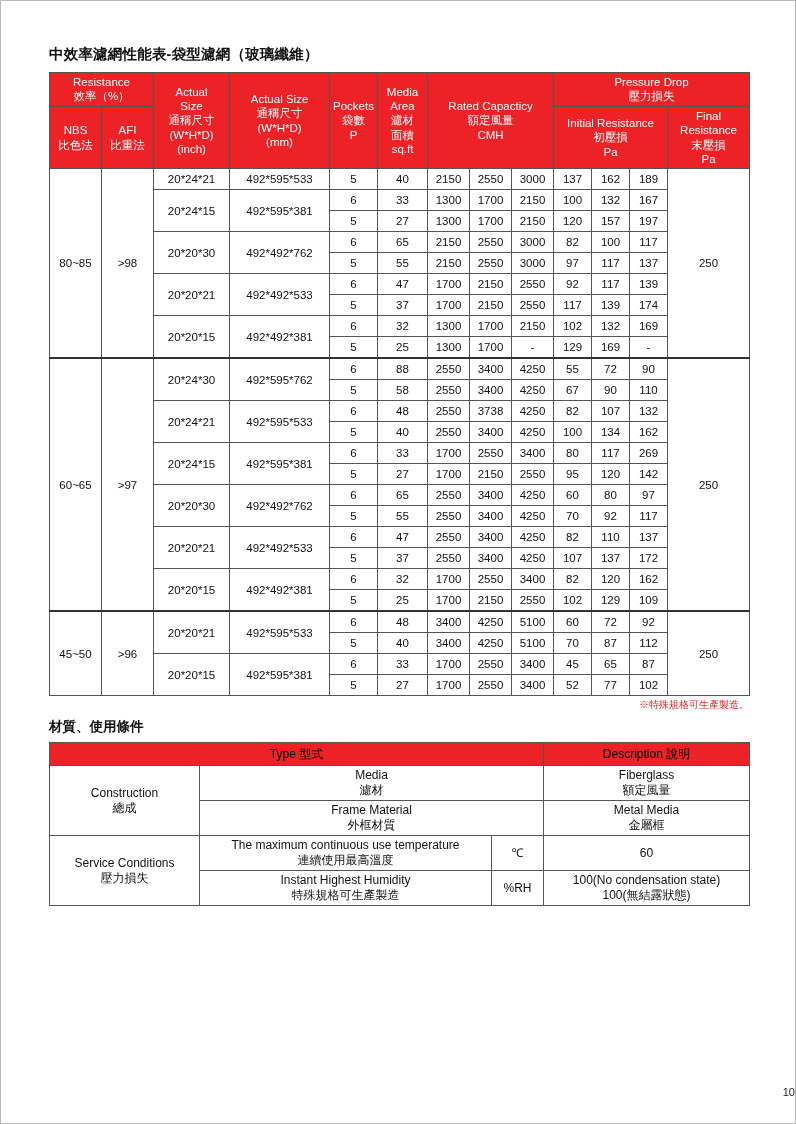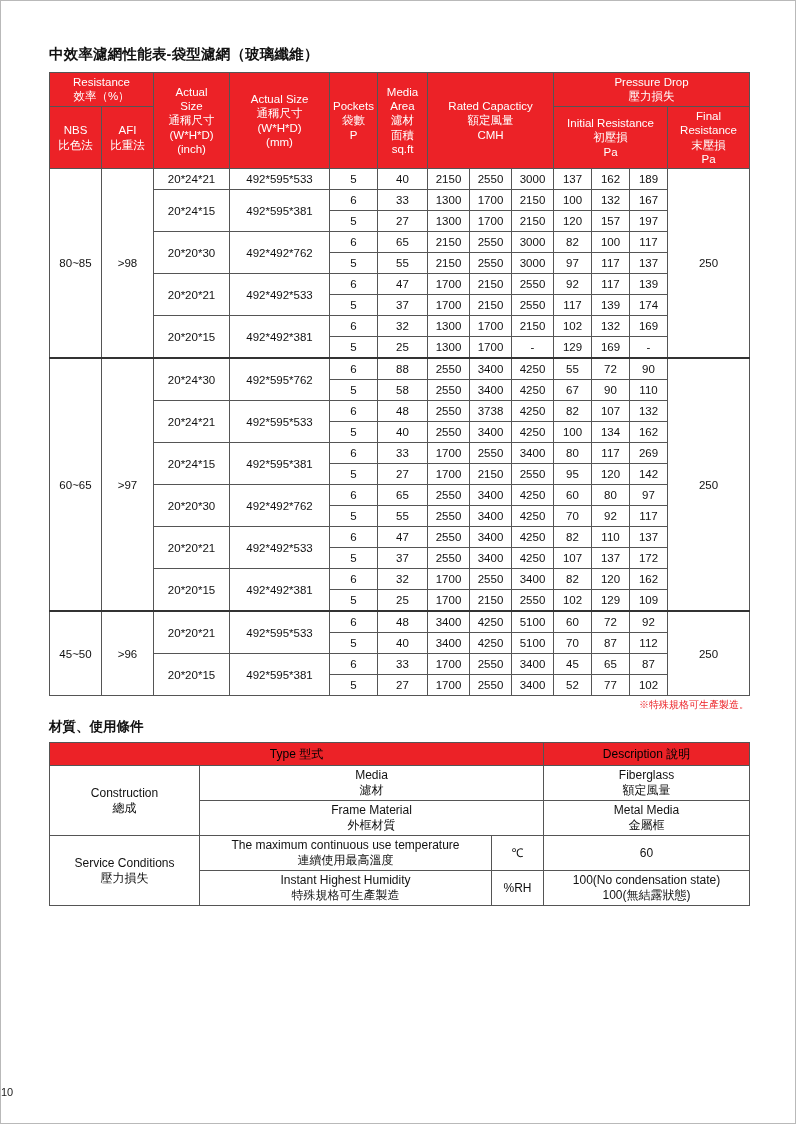--- a/index.html
+++ b/index.html
@@ -90,21 +90,21 @@
   #material-table td {
     height: 34px;
     font-size: 12px;
   }
   #material-table .two-line span { display:block; }
   .pagenum {
     position: absolute;
     left: 0;
     right: 0;
     top: 1085px;
-    text-align: left;
+    text-align: right;
     font-size: 11px;
     color: #222;
   }
 </style>
 </head>
 <body>
 
 <div class="page">
   <div class="content">
 

